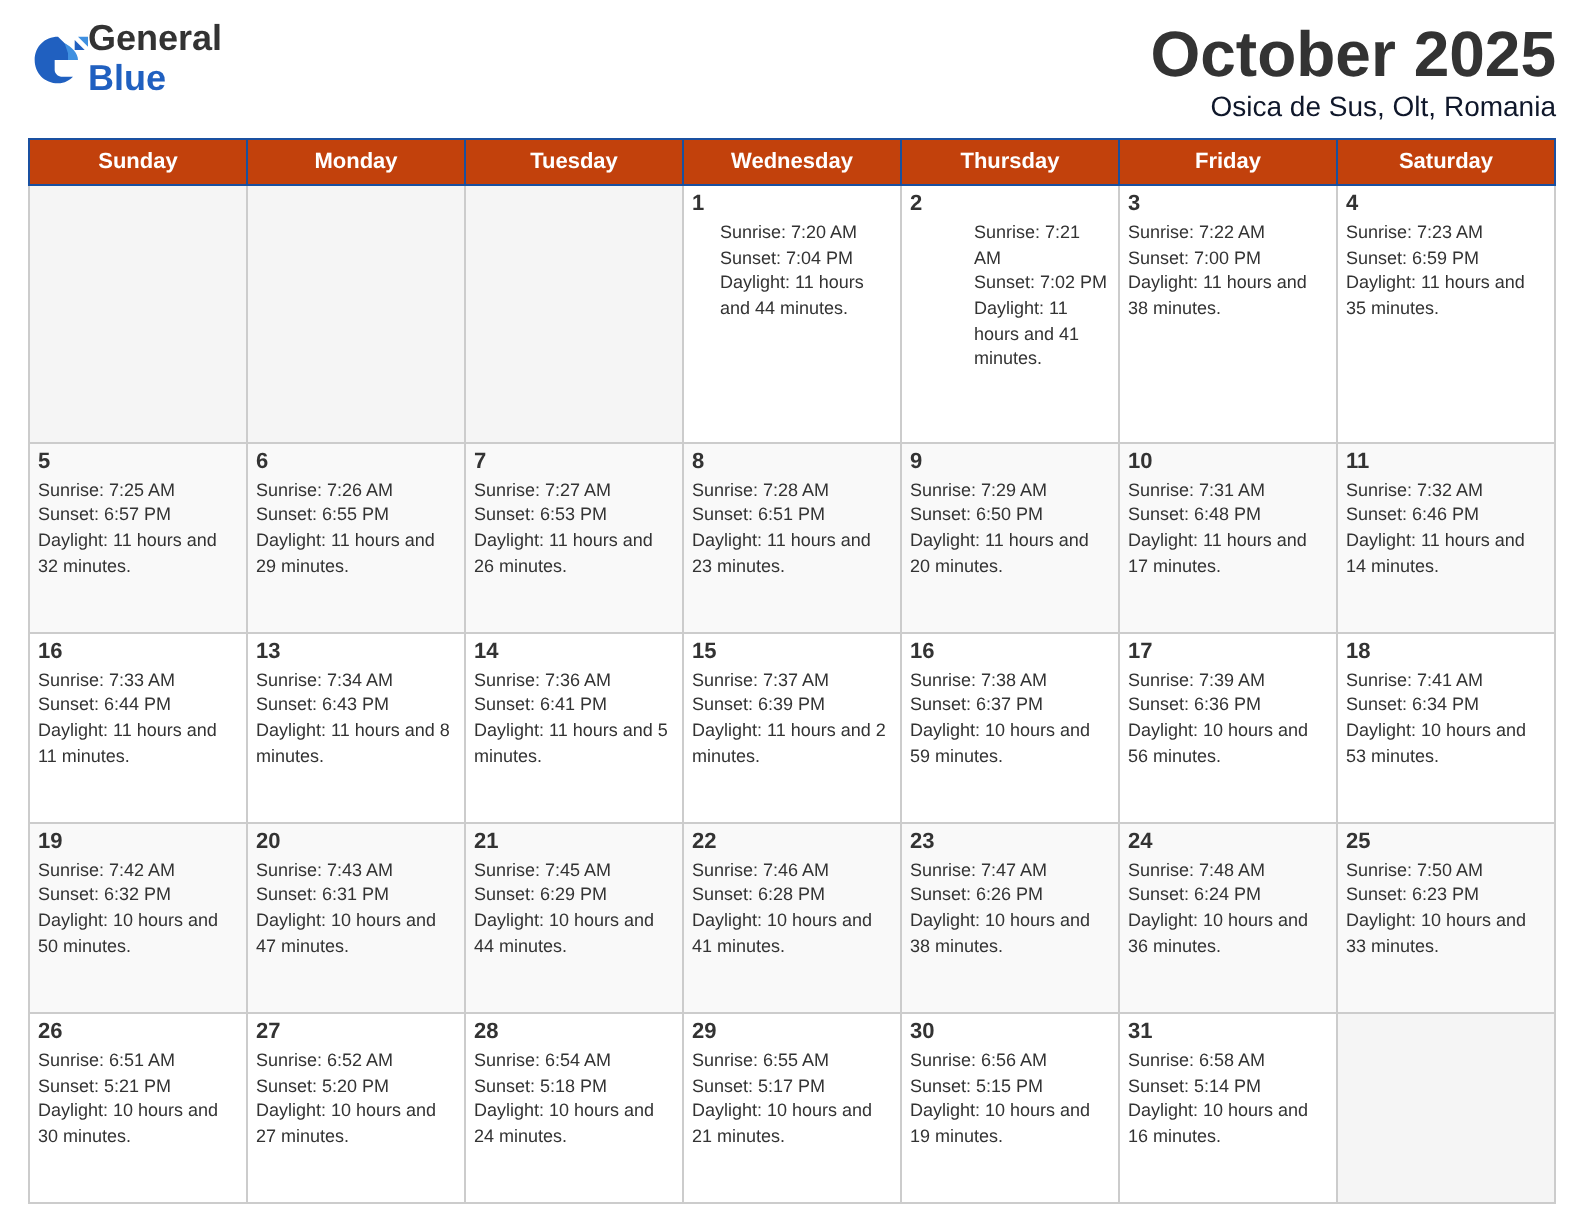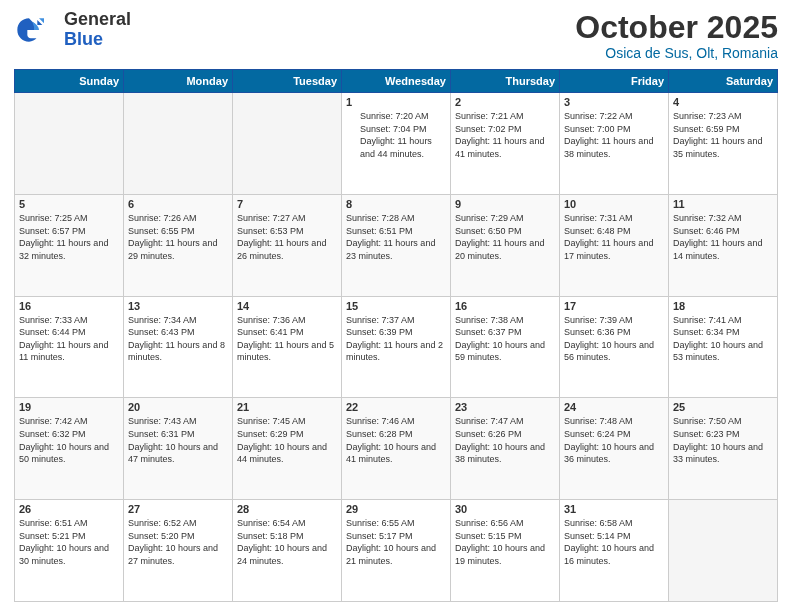--- a/index.html
+++ b/index.html
@@ -19,21 +19,21 @@
     }
     .header {
       display: flex;
       justify-content: space-between;
       align-items: flex-start;
       margin-bottom: 8px;
     }
     .logo {
       display: flex;
       align-items: center;
-      gap: 20px;
+      gap: 0;
     }
     .logo-text {
       font-size: 18px;
       font-weight: bold;
       color: #333;
       line-height: 1.1;
     }
     .logo-icon {
       width: 30px;
       height: 30px;
@@ -42,36 +42,36 @@
       text-align: right;
     }
     .month-title {
       font-size: 32px;
       font-weight: bold;
       color: #333;
       line-height: 1.1;
     }
     .location {
       font-size: 14px;
-      color: #0369a1;
+      color: #0f172a;
     }
     .calendar {
       flex: 1;
       border: 1px solid #ccc;
       border-collapse: collapse;
       width: 100%;
       table-layout: fixed;
     }
     .calendar th {
-      background: #0369a1;
+      background: #c2410c;
       color: #fff;
       font-size: 11px;
       font-weight: bold;
       padding: 5px 4px;
-      text-align: right;
+      text-align: center;
       border: 1px solid #1a50a0;
     }
     .calendar td {
       border: 1px solid #ccc;
       vertical-align: top;
       padding: 3px 4px;
       font-size: 9.5px;
       color: #333;
       background: #fff;
     }
@@ -134,21 +134,21 @@
           <td class="empty"></td>
           <td class="empty"></td>
           <td>
             <span class="day-number">1</span>
             <div class="day-info" style="white-space: pre-line; margin-left: 14px;">Sunrise: 7:20 AM
 Sunset: 7:04 PM
 Daylight: 11 hours and 44 minutes.</div>
           </td>
           <td>
             <span class="day-number">2</span>
-            <div class="day-info" style="white-space: pre-line;">Sunrise: 7:21 AM
+            <div class="day-info" style="white-space: pre-line; margin-left: 32px;">Sunrise: 7:21 AM
 Sunset: 7:02 PM
 Daylight: 11 hours and 41 minutes.</div>
           </td>
           <td>
             <span class="day-number">3</span>
             <div class="day-info" style="white-space: pre-line;">Sunrise: 7:22 AM
 Sunset: 7:00 PM
 Daylight: 11 hours and 38 minutes.</div>
           </td>
           <td>

